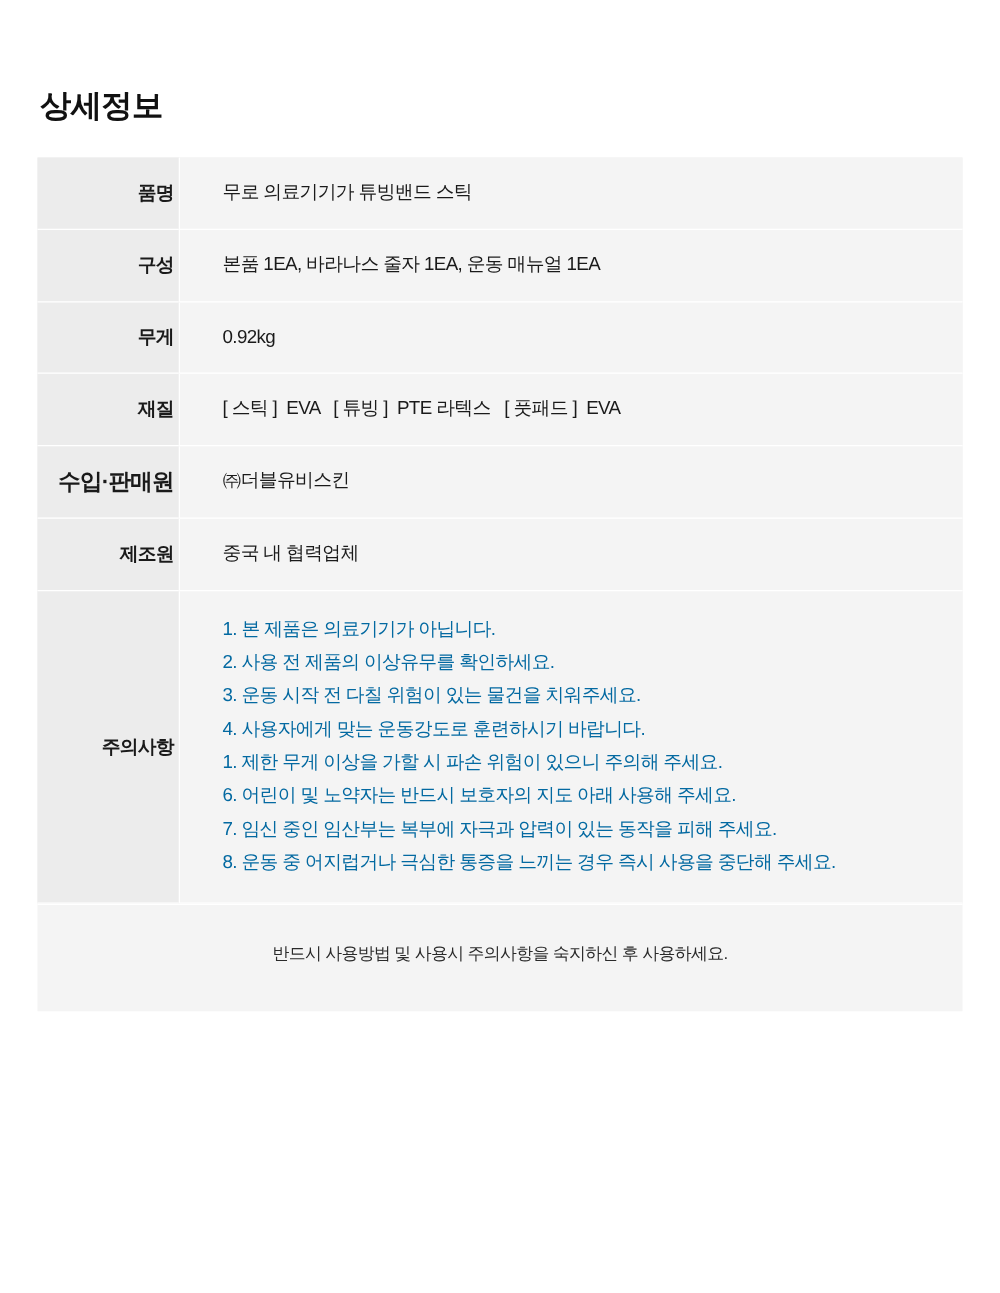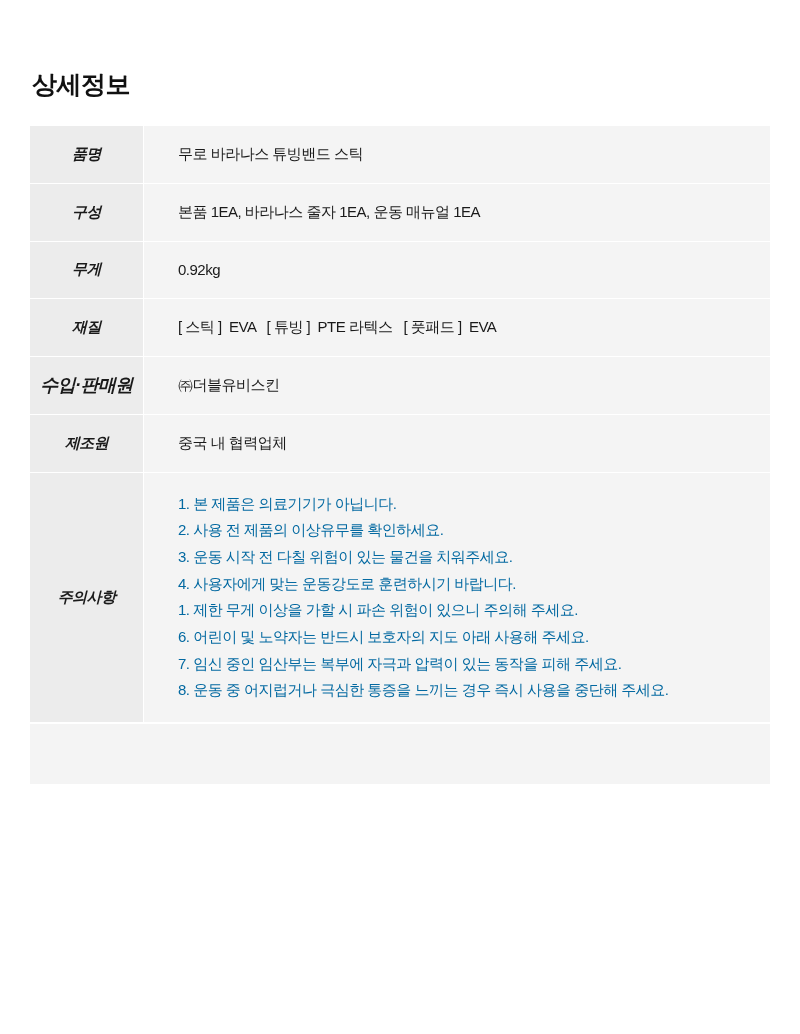--- a/index.html
+++ b/index.html
@@ -39,28 +39,27 @@
   .spec-table tr {
     border-bottom: 1px solid #ffffff;
   }
   .spec-table td {
     vertical-align: middle;
     padding: 0;
   }
   td.label {
     width: 105px;
     background: #ececec;
-    text-align: center;
+    text-align: right;
     font-size: 15px;
     font-weight: bold;
     color: #1a1a1a;
     letter-spacing: -0.6px;
     padding: 16px 4px;
     border-right: 1px solid #ffffff;
-    font-style: italic;
   }
   td.label.small {
     font-size: 18px;
   }
   td.value {
     background: #f4f4f4;
     font-size: 15px;
     line-height: 1.65;
     color: #1a1a1a;
     letter-spacing: -0.5px;
@@ -108,21 +107,21 @@
 <div class="page">
 
   <h1 class="page-title">상세정보</h1>
 
   <table class="spec-table">
     <tbody>
 
       <tr>
         <td class="label">품명</td>
         <td class="value">
-          <span class="line">무로 바라나스 튜빙밴드 스틱</span>
+          <span class="line">무로 의료기기가 튜빙밴드 스틱</span>
         </td>
       </tr>
 
       <tr>
         <td class="label">구성</td>
         <td class="value">
           <span class="line">본품 1EA, 바라나스 줄자 1EA, 운동 매뉴얼 1EA</span>
         </td>
       </tr>
 
@@ -168,15 +167,16 @@
             <li>7. 임신 중인 임산부는 복부에 자극과 압력이 있는 동작을 피해 주세요.</li>
             <li>8. 운동 중 어지럽거나 극심한 통증을 느끼는 경우 즉시 사용을 중단해 주세요.</li>
           </ul>
         </td>
       </tr>
 
     </tbody>
   </table>
 
   <div class="footer-note">
+    <span class="fline">반드시 사용방법 및 사용시 주의사항을 숙지하신 후 사용하세요.</span>
   </div>
 
 </div>
 
 </body></html>

